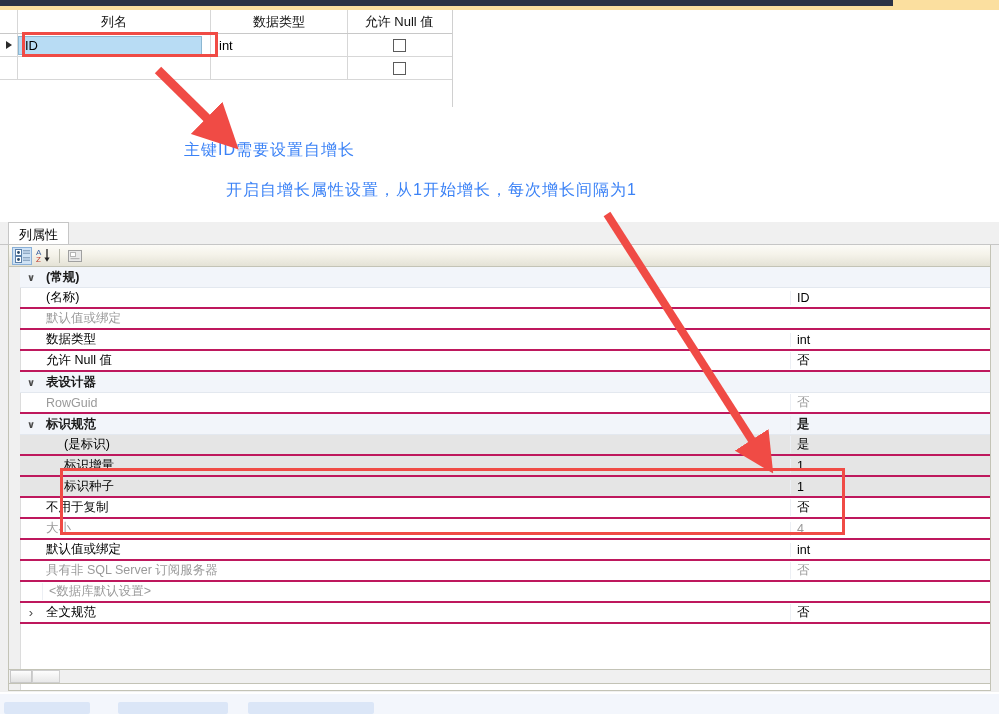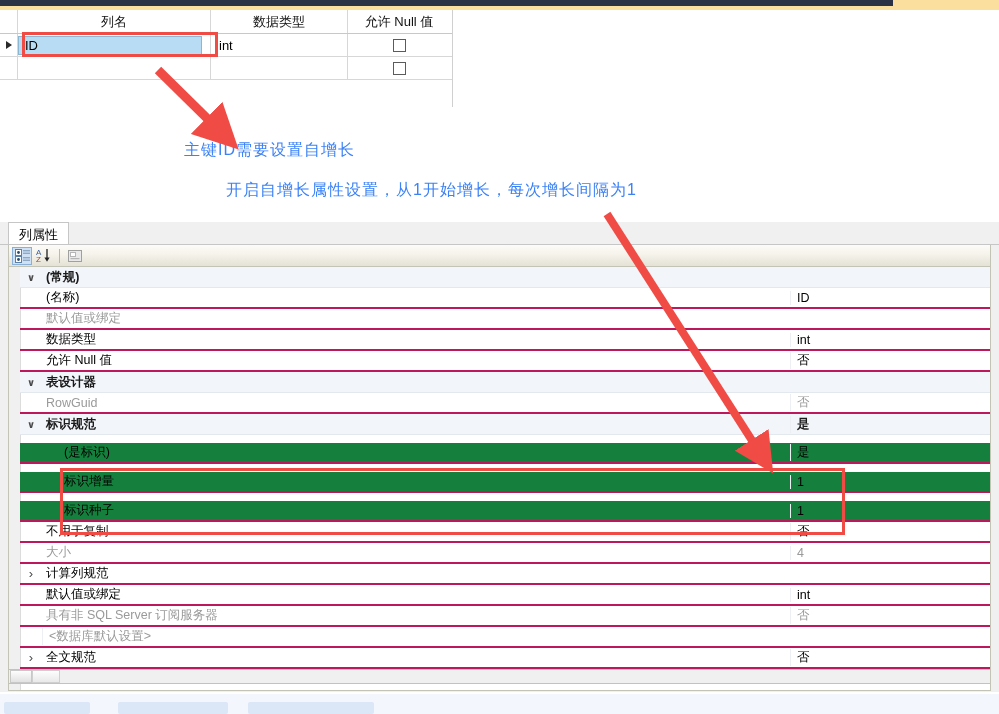--- a/index.html
+++ b/index.html
@@ -65,21 +65,21 @@
   .tbsep{width:1px;height:14px;background:#b9b9ac;margin:0 3px;}
 
   .proplist{position:absolute;left:8px;top:45px;width:983px;height:424px;background:#ffffff;
             border:1px solid #c3c3b6;border-top:none;box-sizing:border-box;overflow:hidden;padding-left:40px;}
   .gutter{position:absolute;left:0;top:0;width:11px;height:100%;background:#f0f0f0;
           border-right:1px solid #dcdcdc;}
   .rows{position:absolute;left:11px;top:0;right:0;}
   .prow{display:flex;height:21px;box-sizing:border-box;border-bottom:2px solid #be185d;
         align-items:center;font-size:12.5px;}
   .prow.cat{background:#f2f5fa;font-weight:bold;color:#1a1a1a;border-bottom:1px solid #e3e8ef;}
-  .prow.sub{background:#15803d;margin-top:8px;}
+  .prow.sub{background:#e5e5e5;}
   .p-exp{width:22px;flex:0 0 22px;display:flex;align-items:center;justify-content:center;
          color:#4a4a4a;font-size:10px;}
   .p-label{flex:1 1 auto;padding-left:4px;overflow:hidden;white-space:nowrap;}
   .p-label.ind{padding-left:22px;}
   .p-value{width:200px;flex:0 0 200px;border-left:1px solid #eceff4;padding-left:6px;
            box-sizing:border-box;overflow:hidden;white-space:nowrap;}
   .dim{color:#9a9a9a;}
   .chev{display:inline-block;transform:rotate(0deg);}
   .chev.down::before{content:"\2228";}
   .chev.right::before{content:"\203A";font-size:13px;}
@@ -256,27 +256,20 @@
             <div class="p-exp"></div>
             <div class="p-label">不用于复制</div>
             <div class="p-value">否</div>
           </div>
           <div class="prow">
             <div class="p-exp"></div>
             <div class="p-label dim">大小</div>
             <div class="p-value dim">4</div>
           </div>
           <div class="prow">
-            <div class="p-exp">
-              <span class="chev right"></span>
-            </div>
-            <div class="p-label">计算列规范</div>
-            <div class="p-value"></div>
-          </div>
-          <div class="prow">
             <div class="p-exp"></div>
             <div class="p-label">默认值或绑定</div>
             <div class="p-value">int</div>
           </div>
           <div class="prow">
             <div class="p-exp"></div>
             <div class="p-label dim">具有非 SQL Server 订阅服务器</div>
             <div class="p-value dim">否</div>
           </div>
           <div class="prow">

